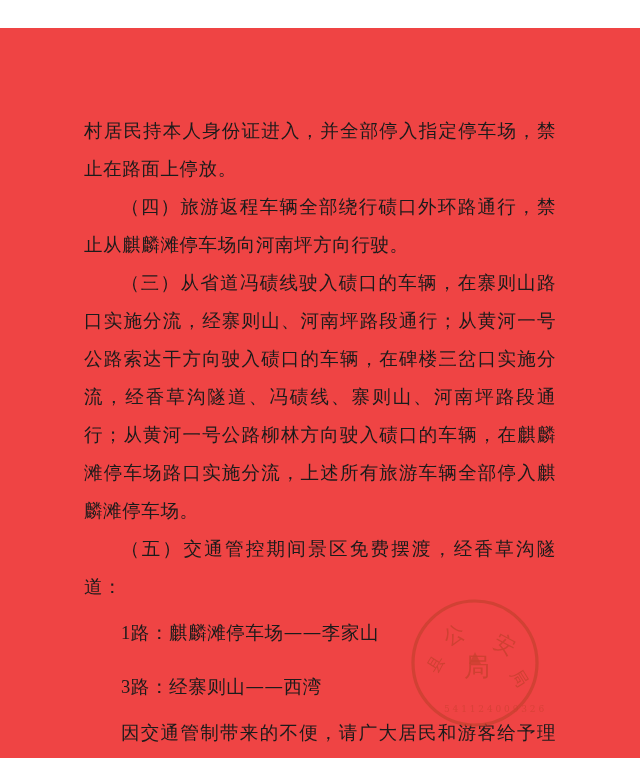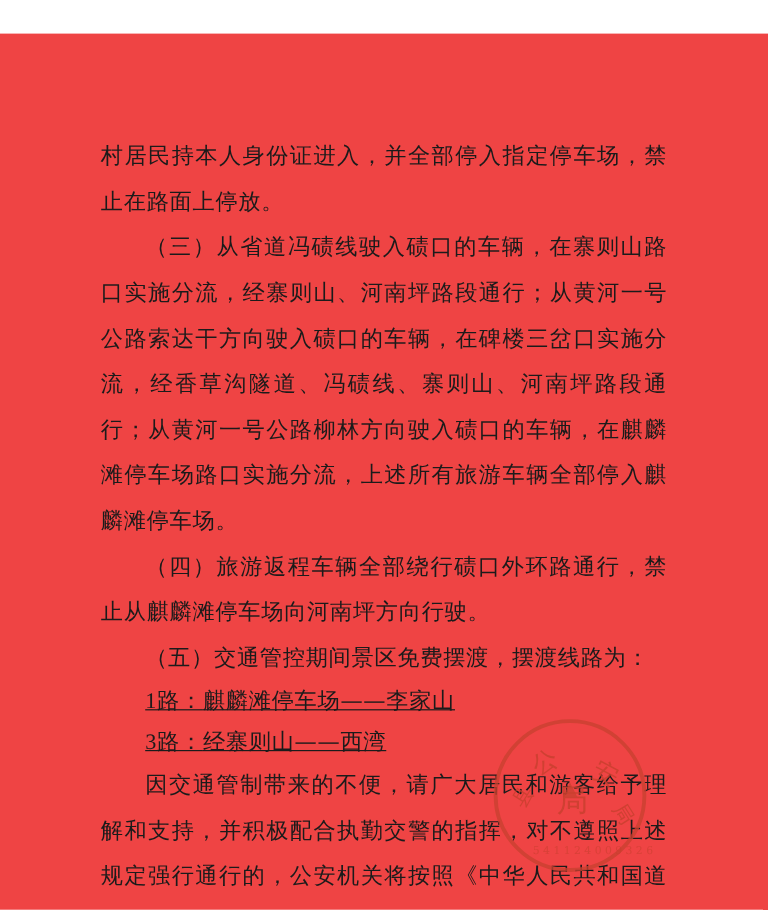--- a/index.html
+++ b/index.html
@@ -35,27 +35,26 @@
     text-justify: inter-ideograph;
     letter-spacing: 0.6px;
     margin: 0;
     font-family: "DejaVu Serif", "Liberation Serif", serif;
   }
   .indent {
     text-indent: 37px;
   }
   .route-line {
     font-size: 18.5px;
-    line-height: 34px;
+    line-height: 54px;
     color: #1b1b1b;
     letter-spacing: 0.6px;
     margin: 0;
     text-indent: 37px;
     font-family: "DejaVu Serif", "Liberation Serif", serif;
-    text-decoration: underline;
   }
   .route-num {
     font-family: "Liberation Serif", serif;
   }
   .signature-block {
     position: absolute;
     right: 78px;
     bottom: 56px;
     text-align: left;
     width: 230px;
@@ -83,25 +82,25 @@
 </style>
 </head>
 <body>
 
 <div class="page">
 
   <div class="doc-body">
 
     <p class="para">村居民持本人身份证进入，并全部停入指定停车场，禁止在路面上停放。</p>
 
+    <p class="para indent">（四）旅游返程车辆全部绕行碛口外环路通行，禁止从麒麟滩停车场向河南坪方向行驶。</p>
+
     <p class="para indent">（三）从省道冯碛线驶入碛口的车辆，在寨则山路口实施分流，经寨则山、河南坪路段通行；从黄河一号公路索达干方向驶入碛口的车辆，在碑楼三岔口实施分流，经香草沟隧道、冯碛线、寨则山、河南坪路段通行；从黄河一号公路柳林方向驶入碛口的车辆，在麒麟滩停车场路口实施分流，上述所有旅游车辆全部停入麒麟滩停车场。</p>
 
-    <p class="para indent">（四）旅游返程车辆全部绕行碛口外环路通行，禁止从麒麟滩停车场向河南坪方向行驶。</p>
-
-    <p class="para indent">（五）交通管控期间景区免费摆渡，摆渡线路为：</p>
+    <p class="para indent">（五）交通管控期间景区免费摆渡，经香草沟隧道：</p>
 
     <div class="route-line">
       <span class="route-num">1</span><span>路：</span><span>麒麟滩停车场——李家山</span>
     </div>
 
 
     <div class="route-line">
       <span class="route-num">3</span><span>路：</span><span>经寨则山——西湾</span>
     </div>
 

